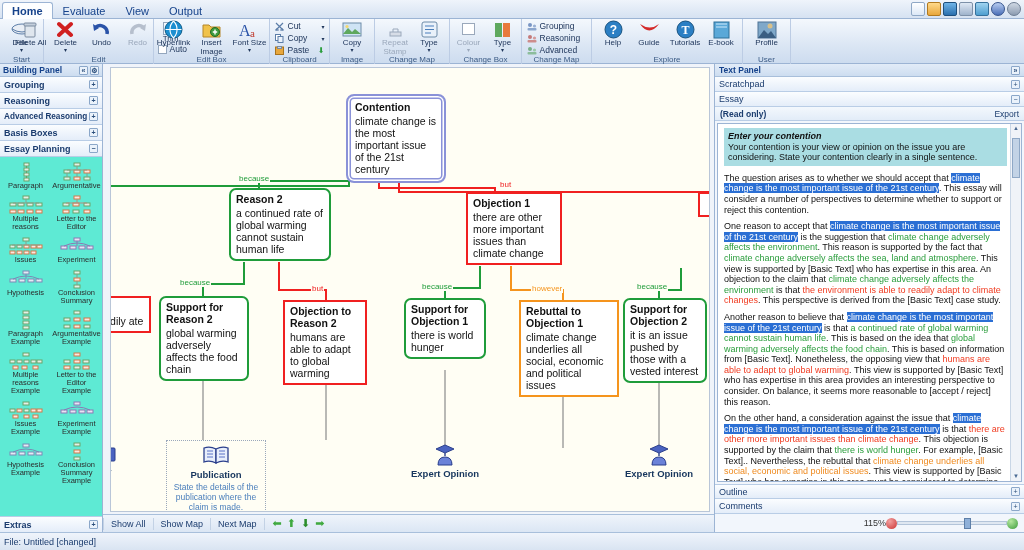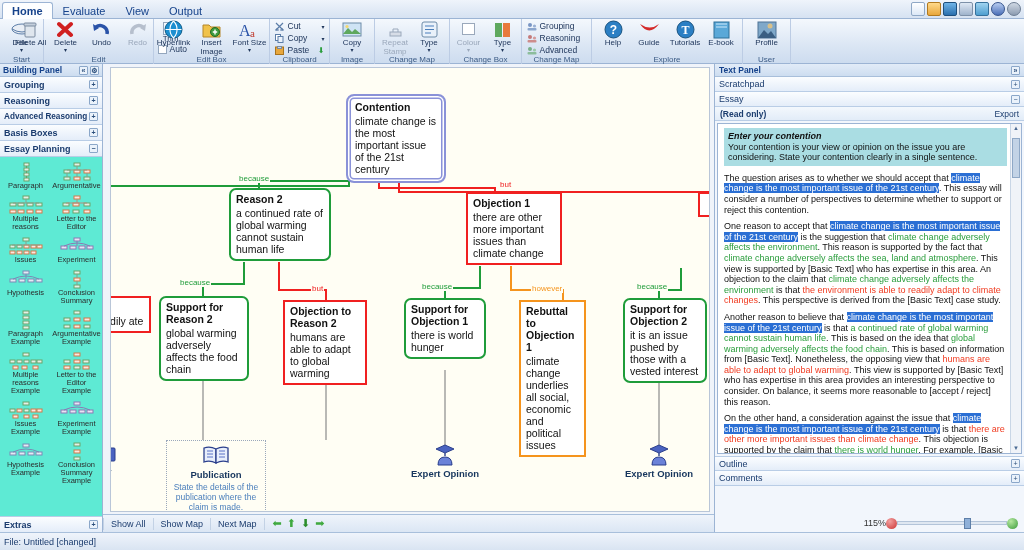--- a/index.html
+++ b/index.html
@@ -184,21 +184,21 @@
   .c-orange { color: #ef8a1e; }
   .vsb {
     position: absolute; right: 0; top: 0; bottom: 0; width: 11px;
     background: #f0f3f8; border-left: 1px solid #c9d6e6;
   }
   .vsb .thumb { position: absolute; top: 14px; left: 1px; width: 8px; height: 40px; background: #c3d3e6; border: 1px solid #8fa8c6;}
   .vsb .ar { position:absolute; left:1px; width:8px; height:9px; text-align:center; font-size:6px; color:#4a6a93; line-height:9px;}
 
   .rp-zoom {
     height: 18px; display: flex; align-items: center; justify-content: flex-end;
-    gap: 0; padding-right: 6px; font-size: 9px; color: #333; margin-top: 28px;
+    gap: 0; padding-right: 6px; font-size: 9px; color: #333;
   }
   .zslider { width: 110px; height: 4px; background: #dfe7f1; border: 1px solid #b3c4d9; position: relative;}
   .zslider .knob { position: absolute; left: 66px; top: -4px; width: 7px; height: 11px; background: #8fb0d8; border: 1px solid #5e7fa8; }
   .circbtn { width: 11px; height: 11px; border-radius: 50%; display:inline-block; }
 
   
   .mapstatus {
     position: absolute; left: 103px; right: 310px; bottom: 18px; height: 18px;
     background: linear-gradient(#eff4fb,#dbe6f4); border-top: 1px solid #a8bfdb;
     display: flex; align-items: center; justify-content: flex-start; gap: 0px;
@@ -890,21 +890,21 @@
       <div class="node red" style="left:172px;top:232px;width:84px;">
         <span class="ttl">Objection to Reason 2</span>
         <span>humans are able to adapt to global warming</span>
       </div>
 
       <div class="node" style="left:293px;top:230px;width:82px;">
         <span class="ttl">Support for Objection 1</span>
         <span>there is world hunger</span>
       </div>
 
-      <div class="node orange" style="left:408px;top:232px;width:67px;">
+      <div class="node orange" style="left:408px;top:232px;width:100px;">
         <span class="ttl">Rebuttal to Objection 1</span>
         <span>climate change underlies all social, economic and political issues</span>
       </div>
 
       <div class="node" style="left:512px;top:230px;width:84px;">
         <span class="ttl">Support for Objection 2</span>
         <span>it is an issue pushed by those with a vested interest</span>
       </div>
 
       <div class="iconnode" style="left:-55px;top:376px;">

